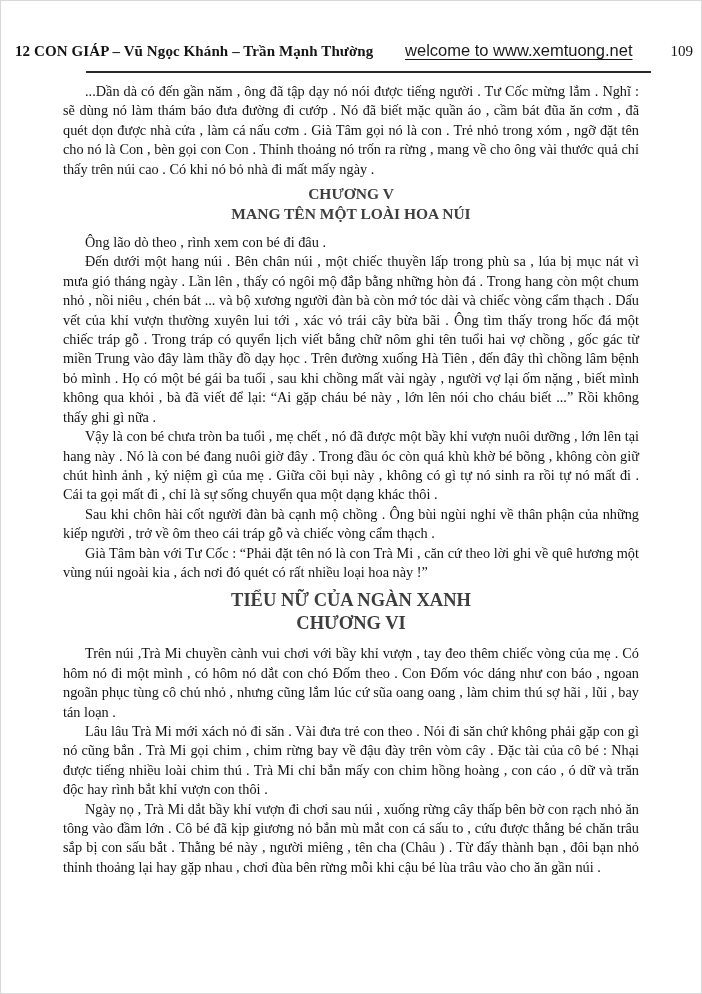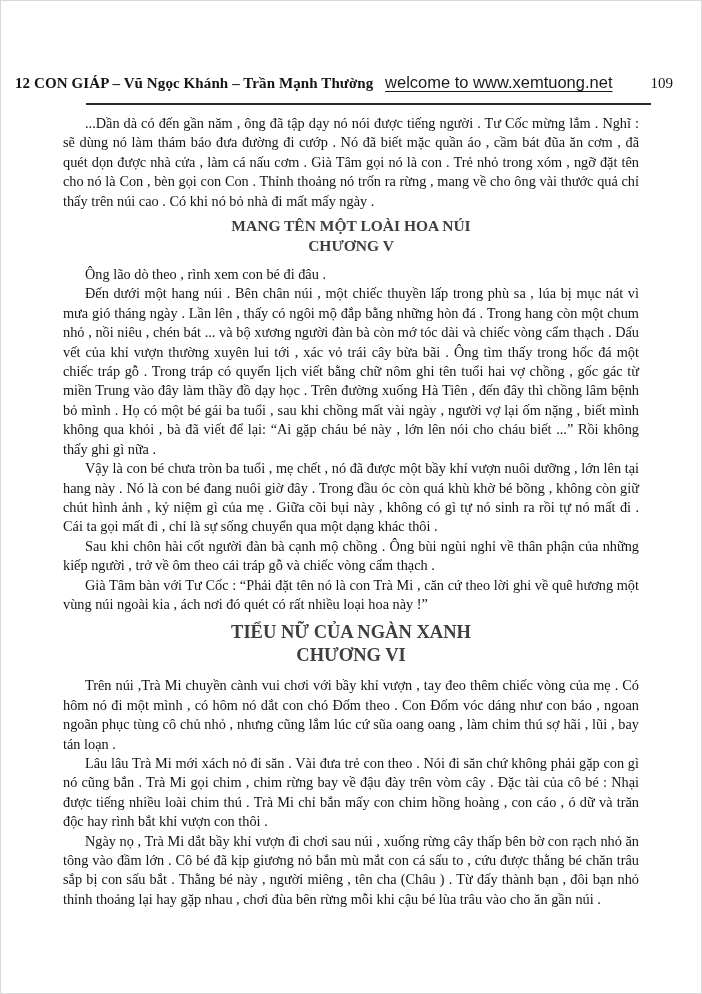--- a/index.html
+++ b/index.html
@@ -11,38 +11,37 @@
     background: #ffffff;
     border: 1px solid #d8d8d8;
     box-sizing: border-box;
     overflow: hidden;
     font-family: "Liberation Serif", "DejaVu Serif", serif;
     color: #141414;
   }
   .header {
     display: flex;
     align-items: baseline;
-    padding: 40px 28px 0 14px;
+    padding: 40px 8px 0 14px;
   }
   .book-title {
     font-weight: bold;
     font-size: 15px;
     letter-spacing: 0.1px;
     white-space: nowrap;
   }
   .site-link {
     margin-left: auto;
     font-family: "Liberation Sans", "DejaVu Sans", sans-serif;
     font-size: 16.5px;
     color: #1a1a1a;
     text-decoration: underline;
     text-underline-offset: 3px;
     white-space: nowrap;
     cursor: pointer;
-    margin-top: 32px;
   }
   .page-number {
     margin-left: 38px;
     font-size: 15px;
     white-space: nowrap;
   }
   .header-rule {
     margin: 11px 0 0 85px;
     width: 565px;
     border-top: 2px solid #2a2a2a;
@@ -85,22 +84,22 @@
     <span class="page-number">109</span>
   </div>
 
   <div class="header-rule"></div>
 
   <div class="content">
 
     <p>...Dần dà có đến gần năm , ông đã tập dạy nó nói được tiếng người . Tư Cốc mừng lắm . Nghĩ : sẽ dùng nó làm thám báo đưa đường đi cướp . Nó đã biết mặc quần áo , cầm bát đũa ăn cơm , đã quét dọn được nhà cửa , làm cá nấu cơm . Già Tâm gọi nó là con . Trẻ nhỏ trong xóm , ngỡ đặt tên cho nó là Con , bèn gọi con Con . Thỉnh thoảng nó trốn ra rừng , mang về cho ông vài thước quả chỉ thấy trên núi cao . Có khi nó bỏ nhà đi mất mấy ngày .</p>
 
     <div class="chapter chapter-sm">
+      <div>CHƯƠNG V</div>
       <div>MANG TÊN MỘT LOÀI HOA NÚI</div>
-      <div>CHƯƠNG V</div>
     </div>
 
     <p>Ông lão dò theo , rình xem con bé đi đâu .</p>
     <p>Đến dưới một hang núi . Bên chân núi , một chiếc thuyền lấp trong phù sa , lúa bị mục nát vì mưa gió tháng ngày . Lần lên , thấy có ngôi mộ đắp bằng những hòn đá . Trong hang còn một chum nhỏ , nồi niêu , chén bát ... và bộ xương người đàn bà còn mớ tóc dài và chiếc vòng cẩm thạch . Dấu vết của khỉ vượn thường xuyên lui tới , xác vỏ trái cây bừa bãi . Ông tìm thấy trong hốc đá một chiếc tráp gỗ . Trong tráp có quyển lịch viết bằng chữ nôm ghi tên tuổi hai vợ chồng , gốc gác từ miền Trung vào đây làm thầy đồ dạy học . Trên đường xuống Hà Tiên , đến đây thì chồng lâm bệnh bỏ mình . Họ có một bé gái ba tuổi , sau khi chồng mất vài ngày , người vợ lại ốm nặng , biết mình không qua khỏi , bà đã viết để lại: “Ai gặp cháu bé này , lớn lên nói cho cháu biết ...” Rồi không thấy ghi gì nữa .</p>
     <p>Vậy là con bé chưa tròn ba tuổi , mẹ chết , nó đã được một bầy khỉ vượn nuôi dưỡng , lớn lên tại hang này . Nó là con bé đang nuôi giờ đây . Trong đầu óc còn quá khù khờ bé bõng , không còn giữ chút hình ảnh , kỷ niệm gì của mẹ . Giữa cõi bụi này , không có gì tự nó sinh ra rồi tự nó mất đi . Cái ta gọi mất đi , chỉ là sự sống chuyển qua một dạng khác thôi .</p>
     <p>Sau khi chôn hài cốt người đàn bà cạnh mộ chồng . Ông bùi ngùi nghỉ về thân phận của những kiếp người , trở về ôm theo cái tráp gỗ và chiếc vòng cẩm thạch .</p>
     <p>Già Tâm bàn với Tư Cốc : “Phải đặt tên nó là con Trà Mi , căn cứ theo lời ghi về quê hương một vùng núi ngoài kia , ách nơi đó quét có rất nhiều loại hoa này !”</p>
 
     <div class="chapter chapter-lg">
       <div>TIỂU NỮ CỦA NGÀN XANH</div>

